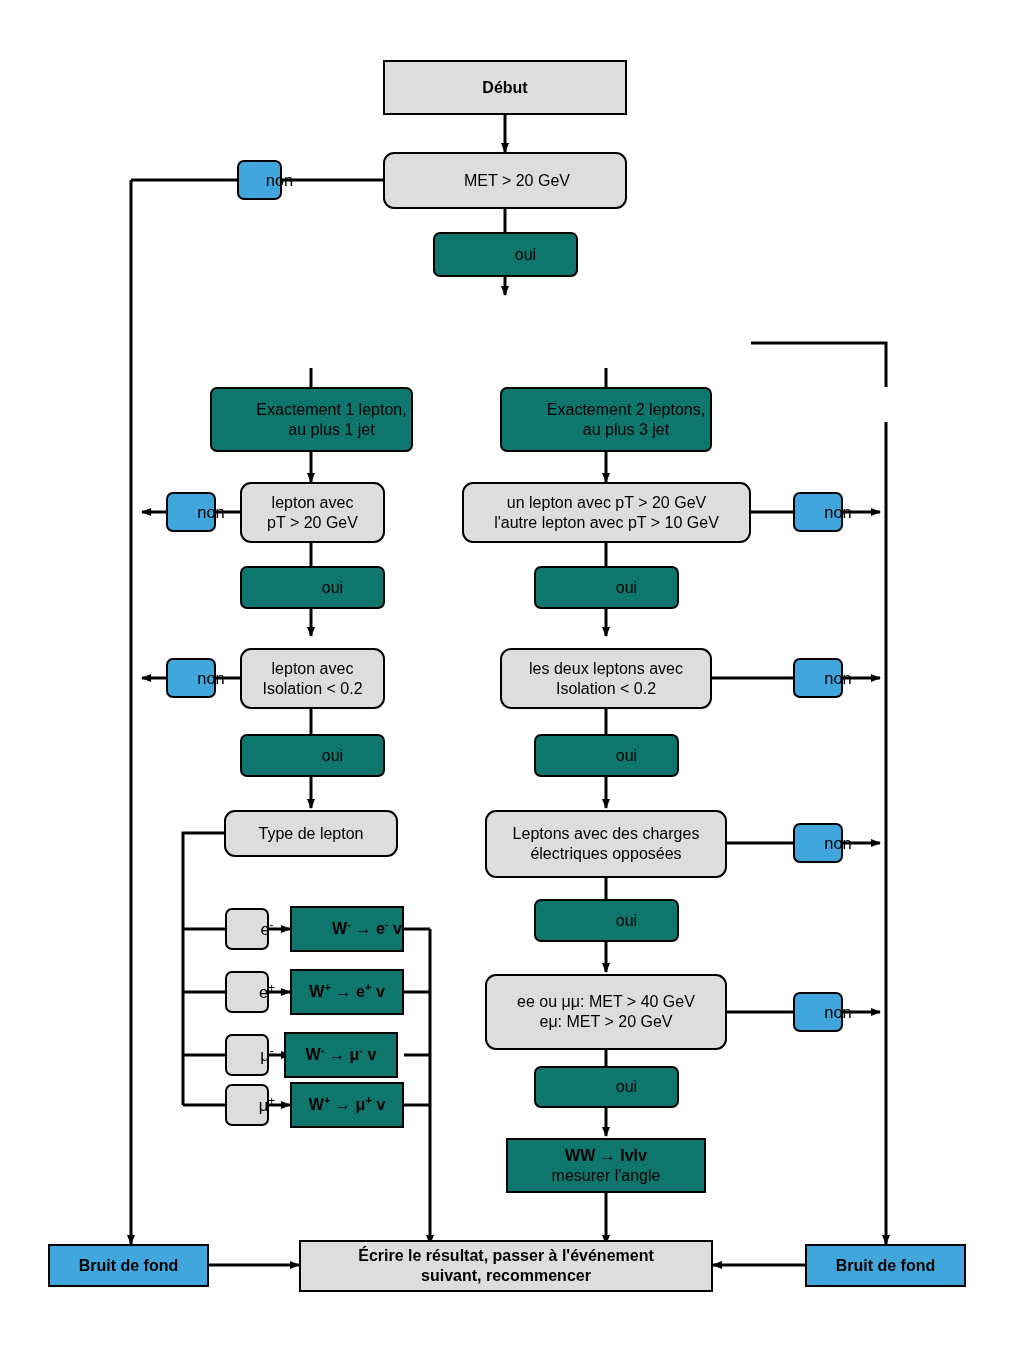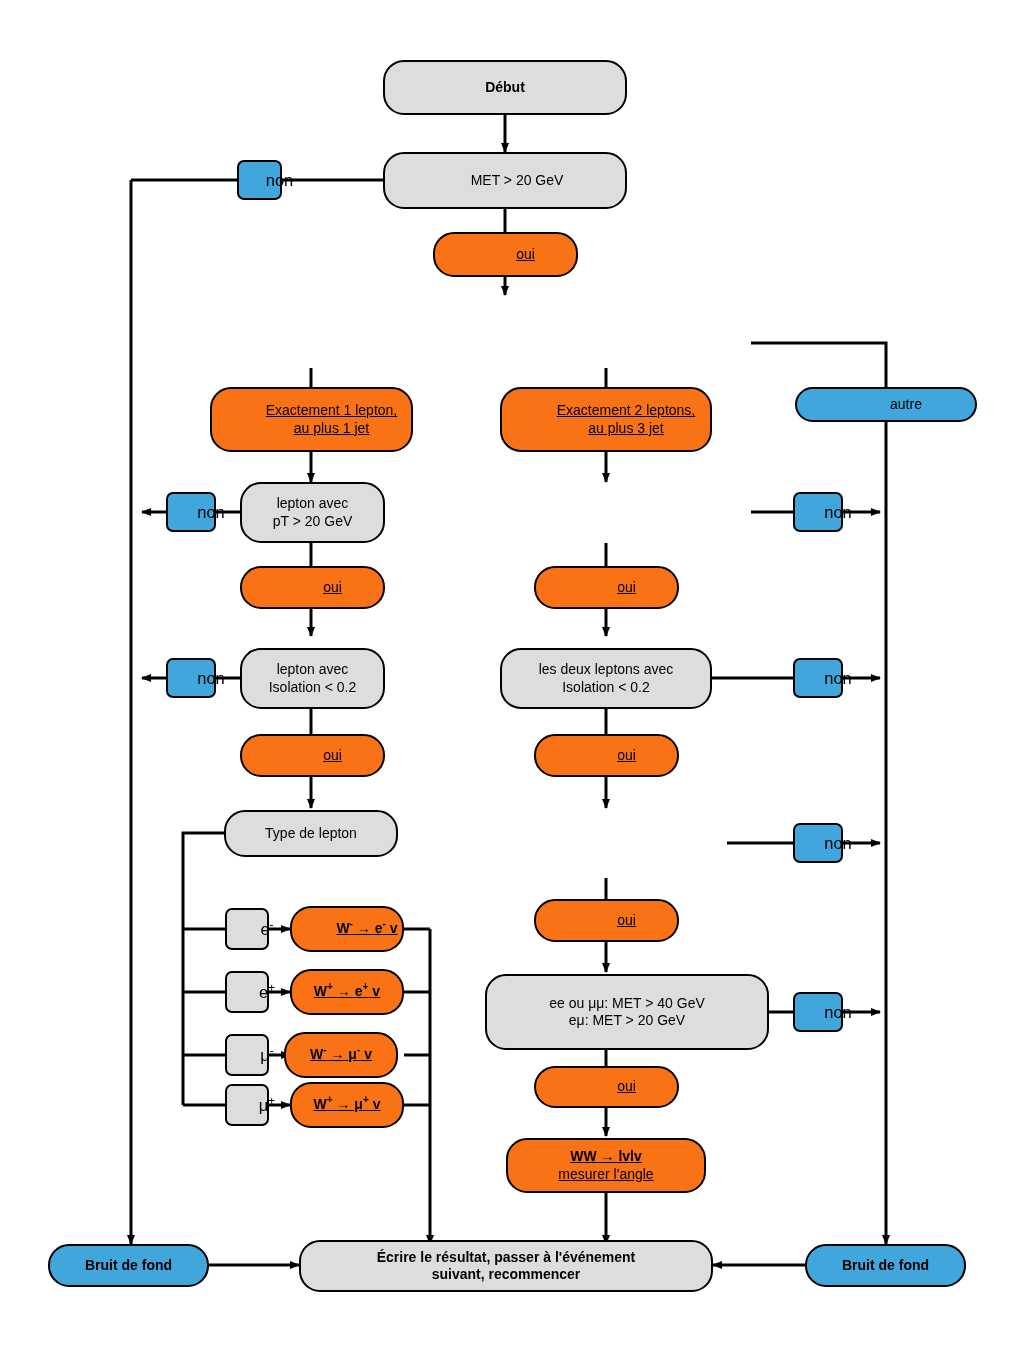--- a/index.html
+++ b/index.html
@@ -16,26 +16,26 @@
     box-sizing:border-box;
     border:2.5px solid #000000;
     display:flex;align-items:center;justify-content:center;
     text-align:center;
     color:#000000;
     line-height:1.22;
     white-space:pre-line;
     z-index:3;
   }
   .gray{background:#dddddd;}
-  .green{background:#f97316;text-decoration:underline;}
+  .green{background:#0f766e;}
   .blue{background:#41a6dc;}
   .rounded{border-radius:11px;}
   .rounded-sm{border-radius:7px;padding-left:40px;}
   .sharp{border-radius:0;}
-  .f17{font-size:14px;border-radius:21px;}
+  .f17{font-size:16px;}
   .f16{font-size:16.5px;}
   .b{font-weight:bold;}
   .sup{font-size:0.72em;vertical-align:super;line-height:0;}
 </style>
 </head>
 <body>
 
 <div id="stage">
 
   <svg id="wires" viewBox="0 0 1025 1350" xmlns="http://www.w3.org/2000/svg">
@@ -120,21 +120,20 @@
 
   <div class="node green rounded-sm f17" style="left:433px;top:232px;width:145px;height:45px;">oui</div>
 
 
   <div class="node green rounded-sm f17" style="left:210px;top:387px;width:203px;height:65px;">Exactement 1 lepton,
 au plus 1 jet</div>
 
   <div class="node green rounded-sm f17" style="left:500px;top:387px;width:212px;height:65px;">Exactement 2 leptons,
 au plus 3 jet</div>
 
-  <div class="node blue rounded-sm f17" style="left:795px;top:387px;width:182px;height:35px;">autre</div>
 
   <div class="node gray rounded f17" style="left:240px;top:482px;width:145px;height:61px;">lepton avec
 pT &gt; 20 GeV</div>
   <div class="node blue rounded-sm f16" style="left:166px;top:492px;width:50px;height:40px;">non</div>
   <div class="node green rounded-sm f17" style="left:240px;top:566px;width:145px;height:43px;">oui</div>
 
   <div class="node gray rounded f17" style="left:240px;top:648px;width:145px;height:61px;">lepton avec
 Isolation &lt; 0.2</div>
   <div class="node blue rounded-sm f16" style="left:166px;top:658px;width:50px;height:40px;">non</div>
   <div class="node green rounded-sm f17" style="left:240px;top:734px;width:145px;height:43px;">oui</div>
@@ -160,32 +159,36 @@
   <div class="node green sharp f17 b" style="left:290px;top:969px;width:114px;height:46px;">
     <span>W<span class="sup">+</span> → e<span class="sup">+</span> v</span>
   </div>
   <div class="node green sharp f17 b" style="left:284px;top:1032px;width:114px;height:46px;">
     <span>W<span class="sup">-</span> → μ<span class="sup">-</span> v</span>
   </div>
   <div class="node green sharp f17 b" style="left:290px;top:1082px;width:114px;height:46px;justify-content:center;">
     <span>W<span class="sup">+</span> → μ<span class="sup">+</span> v</span>
   </div>
 
+  <div class="node gray rounded f17" style="left:462px;top:482px;width:289px;height:61px;">un lepton avec pT &gt; 20 GeV
+l'autre lepton avec pT &gt; 10 GeV</div>
   <div class="node blue rounded-sm f16" style="left:793px;top:492px;width:50px;height:40px;">non</div>
   <div class="node green rounded-sm f17" style="left:534px;top:566px;width:145px;height:43px;">oui</div>
 
   <div class="node gray rounded f17" style="left:500px;top:648px;width:212px;height:61px;">les deux leptons avec
 Isolation &lt; 0.2</div>
   <div class="node blue rounded-sm f16" style="left:793px;top:658px;width:50px;height:40px;">non</div>
   <div class="node green rounded-sm f17" style="left:534px;top:734px;width:145px;height:43px;">oui</div>
 
+  <div class="node gray rounded f17" style="left:485px;top:810px;width:242px;height:68px;">Leptons avec des charges
+électriques opposées</div>
   <div class="node blue rounded-sm f16" style="left:793px;top:823px;width:50px;height:40px;">non</div>
   <div class="node green rounded-sm f17" style="left:534px;top:899px;width:145px;height:43px;">oui</div>
 
-  <div class="node gray rounded f17" style="left:485px;top:974px;width:284px;height:76px;">ee ou μμ: MET &gt; 40 GeV
+  <div class="node gray rounded f17" style="left:485px;top:974px;width:242px;height:76px;">ee ou μμ: MET &gt; 40 GeV
 eμ: MET &gt; 20 GeV</div>
   <div class="node blue rounded-sm f16" style="left:793px;top:992px;width:50px;height:40px;">non</div>
   <div class="node green rounded-sm f17" style="left:534px;top:1066px;width:145px;height:42px;">oui</div>
 
   <div class="node green sharp f17" style="left:506px;top:1138px;width:200px;height:55px;">
     <span><b>WW → lvlv</b><br>mesurer l'angle</span>
   </div>
 
   <div class="node gray sharp f17 b" style="left:299px;top:1240px;width:414px;height:52px;">Écrire le résultat, passer à l'événement
 suivant, recommencer</div>

